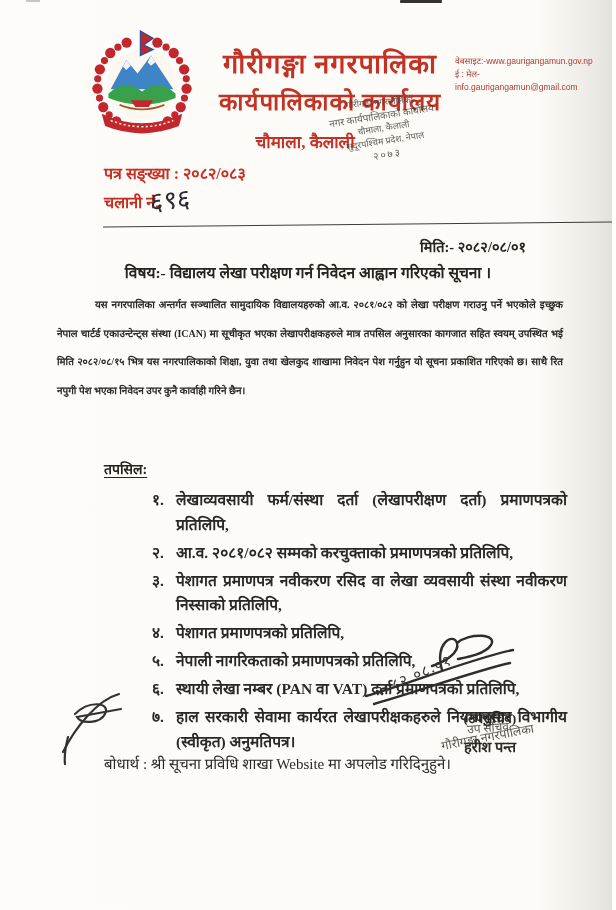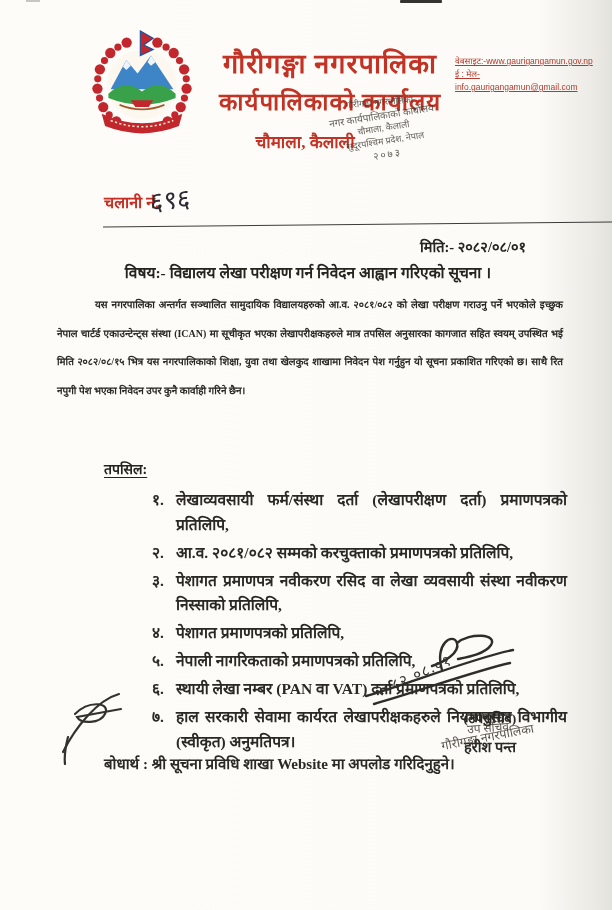--- a/index.html
+++ b/index.html
@@ -7,21 +7,21 @@
   .page{position:relative;width:612px;height:910px;overflow:hidden;
         background:linear-gradient(90deg,#fdfcf9 0%,#fcfbf7 88%,#eceae5 97%,#e3e1dc 100%);}
   .abs{position:absolute;}
 
   
   .title-red{color:#c23325;text-align:center;font-weight:bold;}
   .muni-name{left:185px;top:44px;width:290px;font-size:27px;letter-spacing:1px;}
   .office-name{left:175px;top:84px;width:310px;font-size:24px;letter-spacing:1px;}
   .addr{left:205px;top:130px;width:200px;font-size:17px;color:#c23325;text-align:center;font-weight:bold;}
   .contact{left:455px;top:55px;width:155px;font-size:8.5px;line-height:13px;color:#b23b2e;font-family:"Liberation Sans","DejaVu Sans",sans-serif;}
-  .contact div{white-space:nowrap;text-decoration:underline;}
+  .contact div{white-space:nowrap;}
 
   
   .hdr-stamp{left:296px;top:96px;width:175px;transform:rotate(-9deg);
              color:rgba(55,50,44,.78);text-align:center;line-height:13px;}
   .hdr-stamp .s1{font-size:9px;transform:rotate(4deg);}
   .hdr-stamp .s2{font-size:10px;}
   .hdr-stamp .s3{font-size:9px;}
   .hdr-stamp .s4{font-size:9px;}
   .hdr-stamp .s5{font-size:10px;letter-spacing:2px;}
 
@@ -49,21 +49,21 @@
   .sig-svg{left:358px;top:630px;}
   .sig-date{left:372px;top:665px;font-size:15px;color:#33312e;transform:rotate(-24deg);
             font-family:"DejaVu Sans",sans-serif;letter-spacing:1px;}
   .sig-name{left:400px;top:692px;width:180px;text-align:center;font-size:14.5px;color:#2b2925;font-weight:bold;margin-top:44px;}
   .sig-desig{left:400px;top:709px;width:180px;text-align:center;font-size:13.5px;color:#2b2925;font-weight:bold;}
   .sig-stamp1{left:428px;top:719px;width:120px;text-align:center;font-size:12px;color:rgba(60,55,48,.85);transform:rotate(-4deg);}
   .sig-stamp2{left:440px;top:722px;width:160px;font-size:12.5px;color:rgba(60,55,48,.85);transform:rotate(-11deg);white-space:nowrap;}
 
   .initials-svg{left:55px;top:682px;}
 
-  .footer-note{left:104px;top:753px;font-size:15px;color:#2b2925;font-weight:bold;}
+  .footer-note{left:104px;top:753px;font-size:15px;color:#2b2925;font-weight:normal;}
 
   
   .top-smudge{left:400px;top:0;width:42px;height:3px;background:#34332f;border-radius:1px;}
   .top-smudge2{left:26px;top:0;width:14px;height:2px;background:#c9c6c0;}
 </style>
 </head>
 <body>
 
 <div class="page">
 
@@ -126,20 +126,24 @@
   </div>
 
   <div class="abs hdr-stamp">
     <div class="s1">गौरीगङ्गा नगरपालिका</div>
     <div class="s2">नगर कार्यपालिकाको कार्यालय</div>
     <div class="s3">चौमाला, कैलाली</div>
     <div class="s4">सुदूरपश्चिम प्रदेश, नेपाल</div>
     <div class="s5">२०७३</div>
   </div>
 
+  <div class="abs ref-red letter-no">
+    <span>पत्र सङ्ख्या :</span>
+    <span>२०८२/०८३</span>
+  </div>
   <div class="abs ref-red chalani">चलानी नं.</div>
   <div class="abs chalani-hand">६९६</div>
   <div class="abs hrule"></div>
 
   <div class="abs miti">मिति:- २०८२/०८/०१</div>
   <div class="abs subject">विषय:- विद्यालय लेखा परीक्षण गर्न निवेदन आह्वान गरिएको सूचना ।</div>
   <div class="abs body-par">यस नगरपालिका अन्तर्गत सञ्चालित सामुदायिक विद्यालयहरुको आ.व. २०८१/०८२ को लेखा परीक्षण गराउनु पर्ने भएकोले इच्छुक नेपाल चार्टर्ड एकाउन्टेन्ट्स संस्था (ICAN) मा सूचीकृत भएका लेखापरीक्षकहरुले मात्र तपसिल अनुसारका कागजात सहित स्वयम् उपस्थित भई मिति २०८२/०८/१५ भित्र यस नगरपालिकाको शिक्षा, युवा तथा खेलकुद शाखामा निवेदन पेश गर्नुहुन यो सूचना प्रकाशित गरिएको छ।  साथै रित नपुगी पेश भएका निवेदन उपर कुनै कार्वाही गरिने छैन।</div>
 
   <div class="abs tapasil">तपसिल:</div>
   <div class="abs list">

